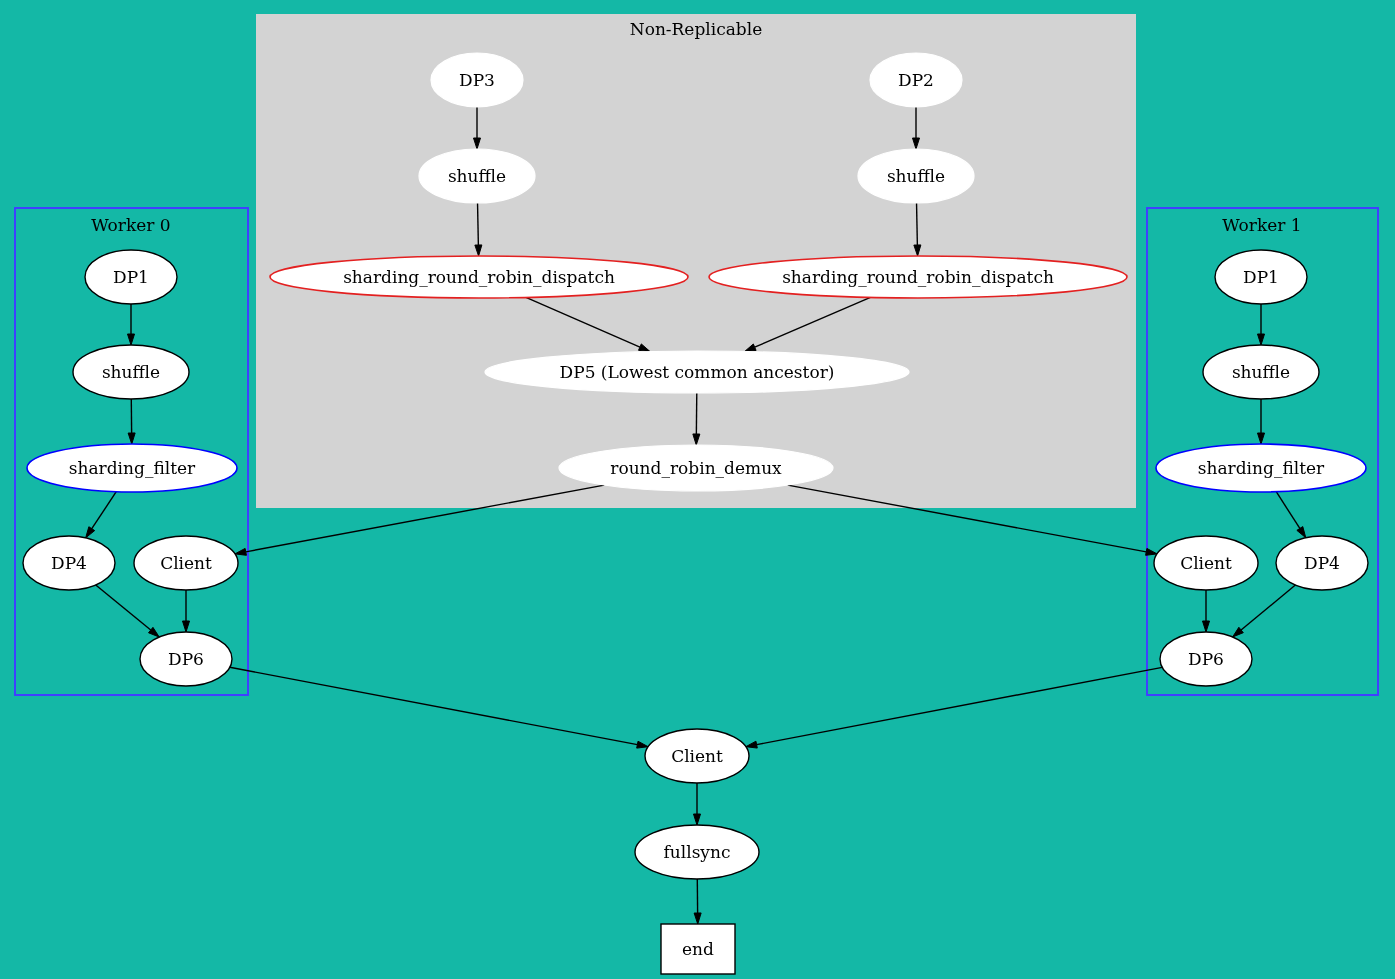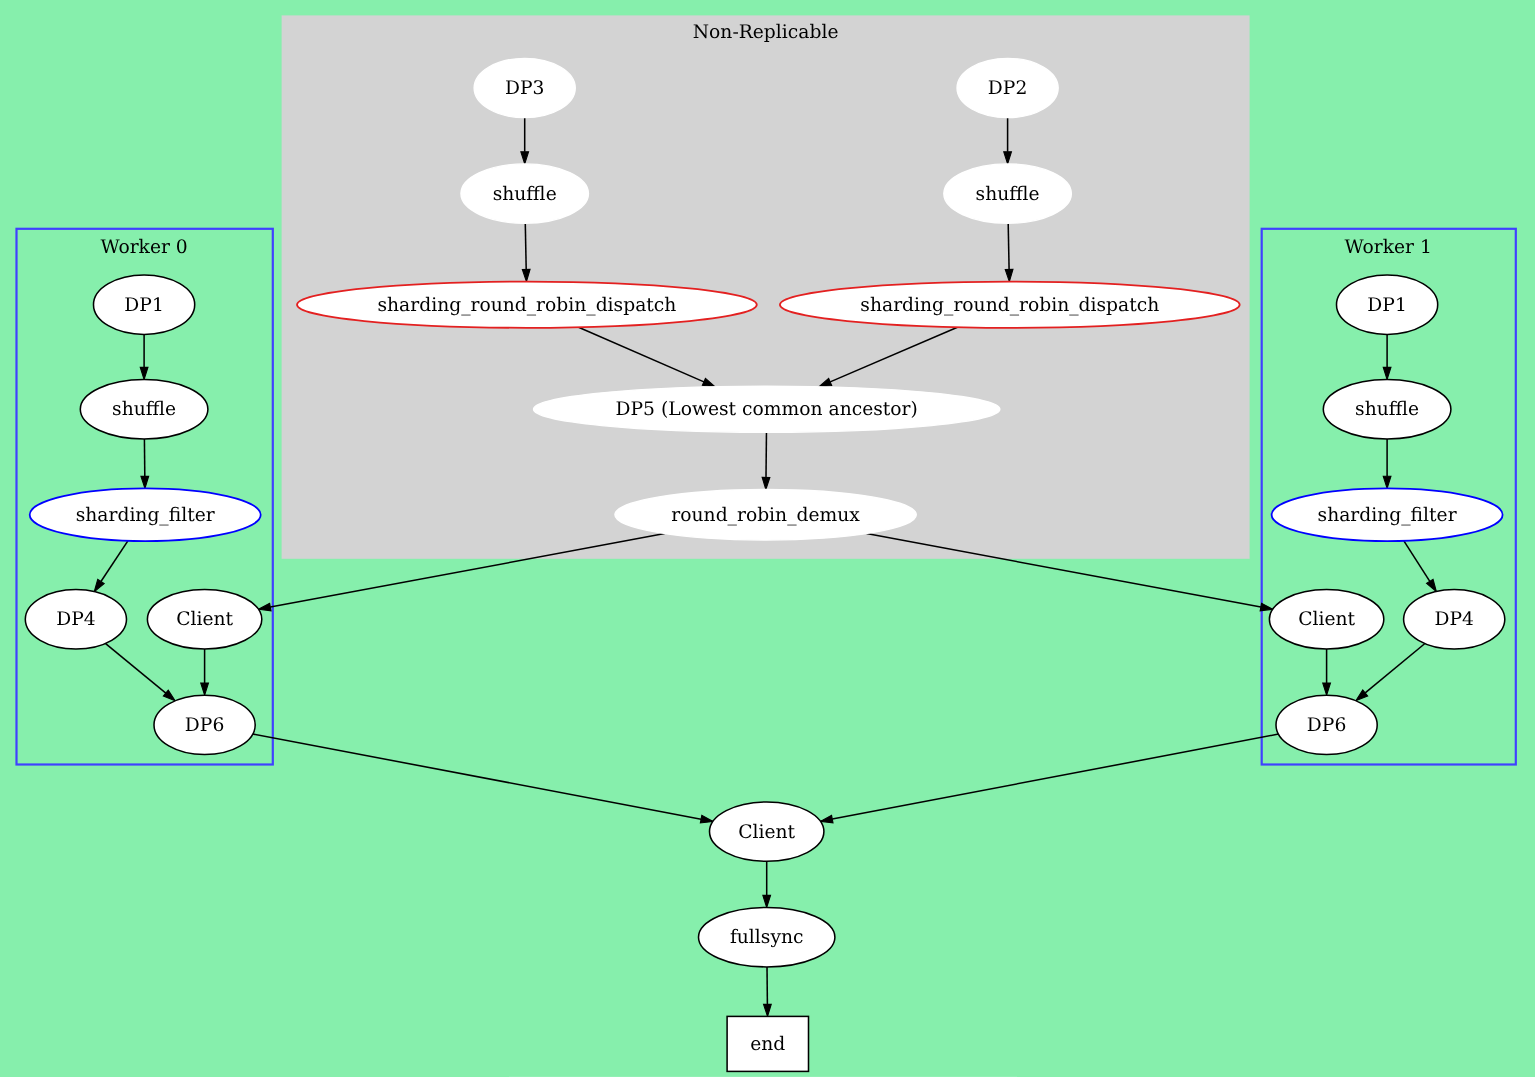--- a/index.html
+++ b/index.html
@@ -4,21 +4,21 @@
 <style>
   html, body {
     margin: 0;
     padding: 0;
     background: #ffffff;
   }
   #canvas {
     position: relative;
     width: 1395px;
     height: 979px;
-    background: #86efac;
+    background: #14b8a6;
     overflow: hidden;
     font-family: "DejaVu Serif", "Liberation Serif", serif;
   }
   svg#graph {
     position: absolute;
     top: 0;
     left: 0;
     width: 1395px;
     height: 979px;
   }

